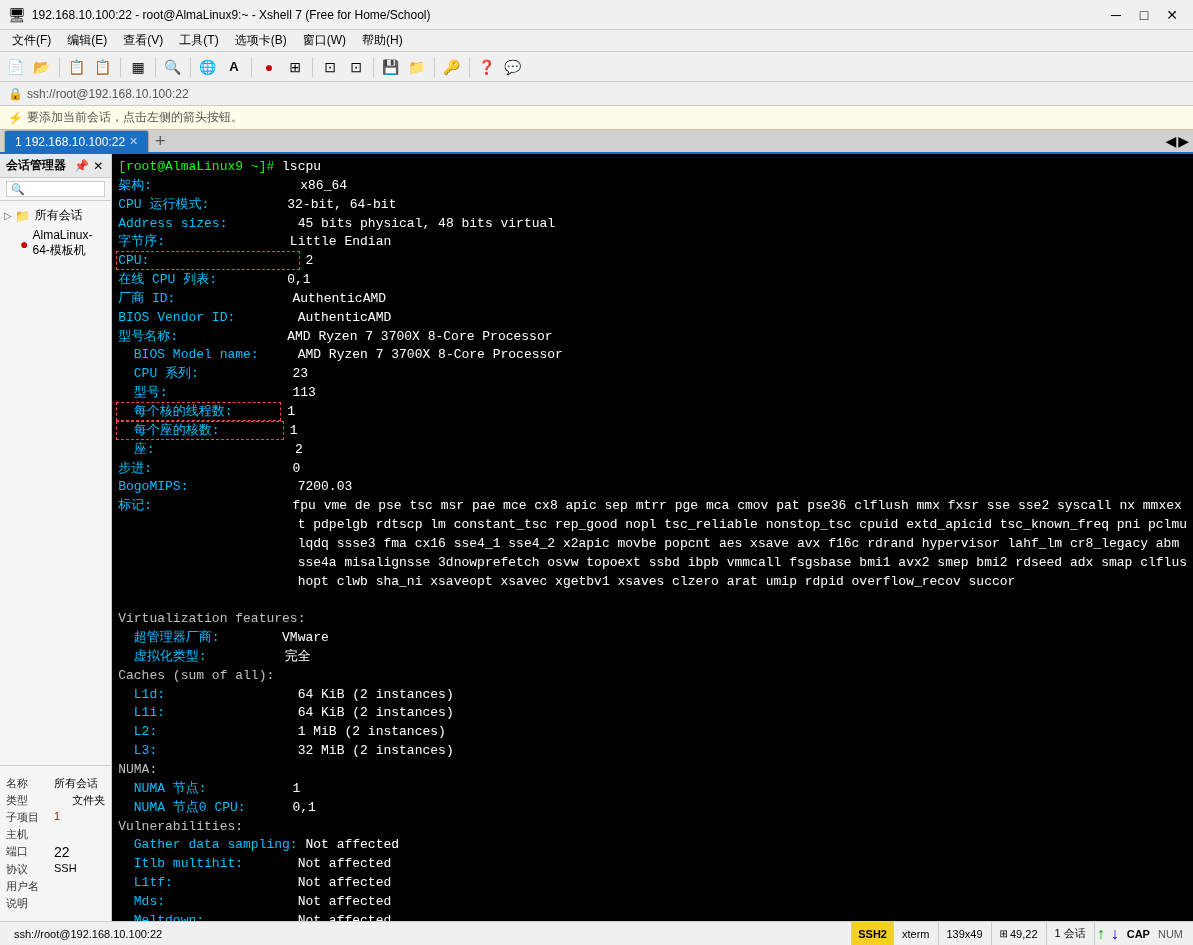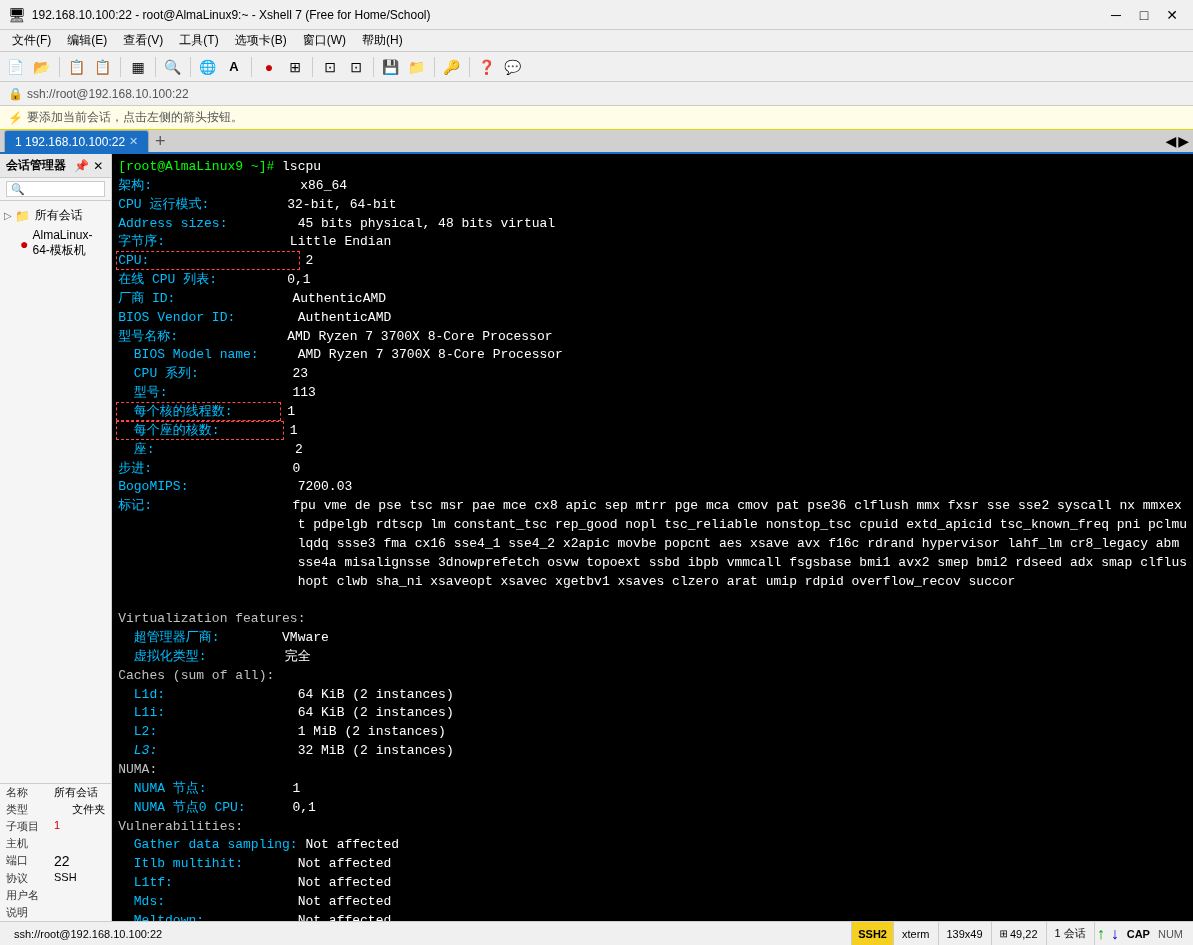--- a/index.html
+++ b/index.html
@@ -234,21 +234,21 @@
         <span style="font-size:10px; color:#666;">▷</span>
         <span>📁</span>
         <span>所有会话</span>
       </div>
       <div style="padding:2px 4px 2px 20px; cursor:pointer; display:flex; align-items:center; gap:4px; font-size:12px;">
         <span style="color:#cc0000; font-size:14px;">●</span>
         <span>AlmaLinux-64-模板机</span>
       </div>
     </div>
 
-    <div id="properties-panel" style="border-top:1px solid #ccc; background:#f5f5f5; padding:0 6px;">
+    <div id="properties-panel" style="border-top:1px solid #ccc; background:#f5f5f5; padding:9px 6px;">
       <div style="display:flex; padding:1px 0;">
         <span style="width:48px; color:#333; font-size:11px;">名称</span>
         <span style="font-size:11px;">所有会话</span>
       </div>
       <div style="display:flex; padding:1px 0;justify-content:space-between;">
         <span style="width:48px; color:#333; font-size:11px;">类型</span>
         <span style="font-size:11px;">文件夹</span>
       </div>
       <div style="display:flex; padding:1px 0;">
         <span style="width:48px; color:#333; font-size:11px;">子项目</span>
@@ -303,21 +303,21 @@
       <div class="term-line"><span style="color:#fff;">                       sse4a misalignsse 3dnowprefetch osvw topoext ssbd ibpb vmmcall fsgsbase bmi1 avx2 smep bmi2 rdseed adx smap clflus</span></div>
       <div class="term-line"><span style="color:#fff;">                       hopt clwb sha_ni xsaveopt xsavec xgetbv1 xsaves clzero arat umip rdpid overflow_recov succor</span></div>
       <div class="term-line">&nbsp;</div>
       <div class="term-line"><span style="color:#c0c0c0;">Virtualization features:</span></div>
       <div class="term-line"><span style="color:#00bfff;">  超管理器厂商:        </span><span style="color:#fff;">VMware</span></div>
       <div class="term-line"><span style="color:#00bfff;">  虚拟化类型:          </span><span style="color:#fff;">完全</span></div>
       <div class="term-line"><span style="color:#c0c0c0;">Caches (sum of all):</span></div>
       <div class="term-line"><span style="color:#00bfff;">  L1d:                 </span><span style="color:#fff;">64 KiB (2 instances)</span></div>
       <div class="term-line"><span style="color:#00bfff;">  L1i:                 </span><span style="color:#fff;">64 KiB (2 instances)</span></div>
       <div class="term-line"><span style="color:#00bfff;">  L2:                  </span><span style="color:#fff;">1 MiB (2 instances)</span></div>
-      <div class="term-line"><span style="color:#00bfff;font-style:italic;">  L3:                  </span><span style="color:#fff;">32 MiB (2 instances)</span></div>
+      <div class="term-line"><span style="color:#00bfff;">  L3:                  </span><span style="color:#fff;">32 MiB (2 instances)</span></div>
       <div class="term-line"><span style="color:#c0c0c0;">NUMA:</span></div>
       <div class="term-line"><span style="color:#00bfff;">  NUMA 节点:           </span><span style="color:#fff;">1</span></div>
       <div class="term-line"><span style="color:#00bfff;">  NUMA 节点0 CPU:      </span><span style="color:#fff;">0,1</span></div>
       <div class="term-line"><span style="color:#c0c0c0;">Vulnerabilities:</span></div>
       <div class="term-line"><span style="color:#00bfff;">  Gather data sampling:</span><span style="color:#fff;"> Not affected</span></div>
       <div class="term-line"><span style="color:#00bfff;">  Itlb multihit:       </span><span style="color:#fff;">Not affected</span></div>
       <div class="term-line"><span style="color:#00bfff;">  L1tf:                </span><span style="color:#fff;">Not affected</span></div>
       <div class="term-line"><span style="color:#00bfff;">  Mds:                 </span><span style="color:#fff;">Not affected</span></div>
       <div class="term-line"><span style="color:#00bfff;">  Meltdown:            </span><span style="color:#fff;">Not affected</span></div>
 

